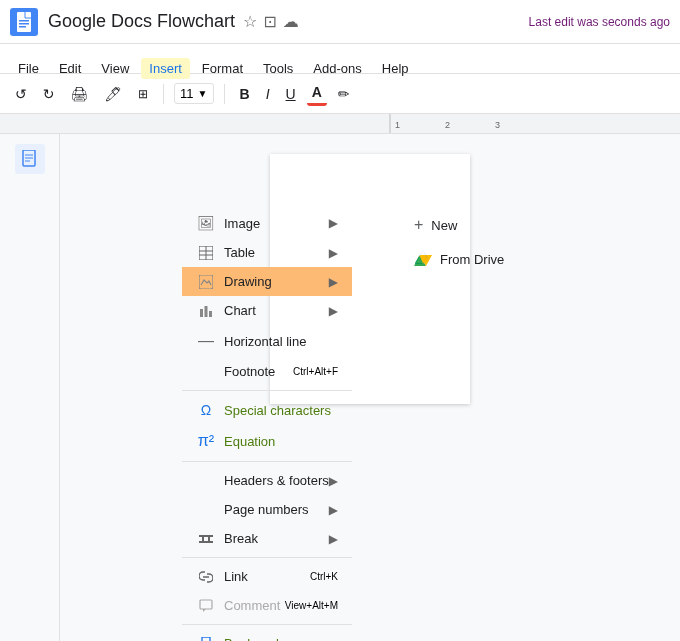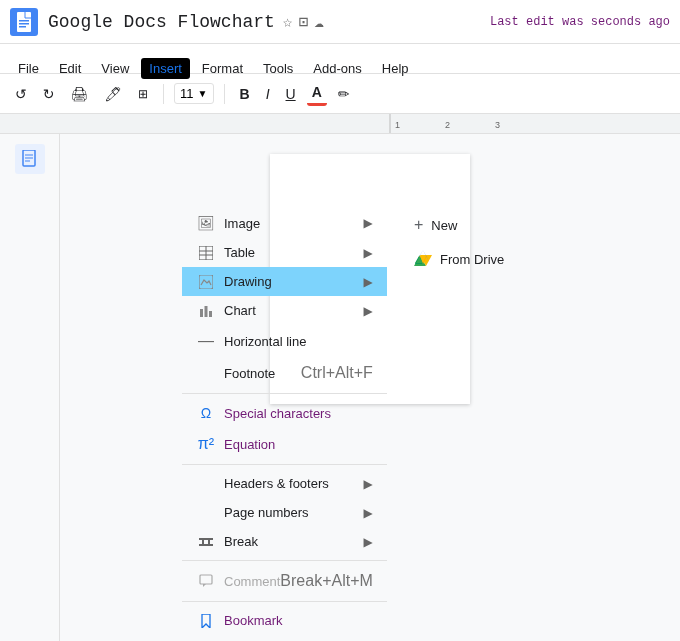--- a/index.html
+++ b/index.html
@@ -6,21 +6,20 @@
     body { font-family: Arial, sans-serif; font-size: 13px; background: #f8f9fa; width: 680px; height: 641px; overflow: hidden; }
 
     
     .title-bar {
       display: flex;
       align-items: center;
       padding: 6px 10px;
       background: #fff;
       border-bottom: 1px solid #e0e0e0;
       height: 44px;
-      font-family: Liberation Mono, monospace;
     }
     .title-bar .app-icon {
       width: 28px; height: 28px;
       background: #4285F4;
       border-radius: 3px;
       margin-right: 10px;
       display: flex; align-items: center; justify-content: center;
       color: white; font-size: 16px; font-weight: bold; flex-shrink: 0;
     }
     .title-bar .doc-title {
@@ -52,21 +51,21 @@
       gap: 4px;
     }
     .menu-item {
       padding: 3px 8px;
       cursor: pointer;
       border-radius: 3px;
       color: #202124;
       font-size: 13px;
       margin-top: 20px;
     }
-    .menu-item.active { background: #000000; color: #1a73e8; }
+    .menu-item.active { background: #fef9c3; color: #1a73e8; }
 
     
     .toolbar {
       display: flex;
       align-items: center;
       padding: 4px 10px;
       background: #fff;
       border-bottom: 1px solid #e0e0e0;
       height: 40px;
       gap: 6px;
@@ -137,36 +136,36 @@
     }
     .menu-row {
       display: flex;
       align-items: center;
       padding: 7px 14px;
       cursor: pointer;
       color: #202124;
       font-size: 13px;
       position: relative;
     }
-    .menu-row.highlighted { background: #7dd3fc; }
+    .menu-row.highlighted { background: #fdba74; }
     .menu-row .row-icon {
       width: 20px;
       margin-right: 8px;
       color: #666;
       font-size: 14px;
       display: flex; align-items: center; justify-content: center;
       flex-shrink: 0;
     }
     .menu-row .row-label { flex: 1; }
-    .menu-row .row-shortcut { color: #737373; font-size: 16px; margin-left: auto; }
+    .menu-row .row-shortcut { color: #000000; font-size: 10px; margin-left: auto; }
     .menu-row .arrow { color: #666; font-size: 12px; margin-left: auto; }
     .menu-divider { height: 1px; background: #e0e0e0; margin: 4px 0; }
     .menu-row.disabled { color: #aaa; cursor: default; }
     .menu-row.disabled .row-icon { color: #aaa; }
-    .menu-row.blue-text .row-label { color: #701a75; }
+    .menu-row.blue-text .row-label { color: #4d7c0f; }
     .menu-row.blue-text .row-icon { color: #1a73e8; }
     .submenu-row {
       display: flex;
       align-items: center;
       padding: 8px 14px;
       cursor: pointer;
       color: #202124;
       font-size: 13px;
       gap: 8px;
     }
@@ -349,30 +348,41 @@
             <rect x="0" y="9" width="14" height="2" fill="#666"></rect>
             <rect x="3" y="5" width="2" height="4" fill="#666"></rect>
             <rect x="9" y="5" width="2" height="4" fill="#666"></rect>
           </svg>
       </span>
       <span class="row-label">Break</span>
       <span class="arrow">▶</span>
     </div>
     <div class="menu-divider"></div>
 
+    <div class="menu-row">
+      <span class="row-icon">
+        <svg width="14" height="14" viewBox="0 0 14 14">
+            <path d="M6 10 L4 10 A4 4 0 0 1 4 2 L6 2" fill="none" stroke="#666" stroke-width="1.5"></path>
+            <path d="M8 4 L10 4 A4 4 0 0 1 10 12 L8 12" fill="none" stroke="#666" stroke-width="1.5"></path>
+            <line x1="4" y1="7" x2="10" y2="7" stroke="#666" stroke-width="1.5"></line>
+          </svg>
+      </span>
+      <span class="row-label">Link</span>
+      <span class="row-shortcut">Ctrl+K</span>
+    </div>
 
     <div class="menu-row disabled">
       <span class="row-icon">
         <svg width="14" height="14" viewBox="0 0 14 14">
             <rect x="1" y="1" width="12" height="9" rx="1" fill="none" stroke="#aaa" stroke-width="1.2"></rect>
             <polyline points="4,10 4,13 7,10" fill="#aaa" stroke="none"></polyline>
           </svg>
       </span>
       <span class="row-label">Comment</span>
-      <span class="row-shortcut">Break+Alt+M</span>
+      <span class="row-shortcut">View+Alt+M</span>
     </div>
     <div class="menu-divider"></div>
 
     <div class="menu-row blue-text">
       <span class="row-icon" style="color:#1a73e8;">
         <svg width="12" height="14" viewBox="0 0 12 14">
             <path d="M2 0 L10 0 L10 14 L6 10 L2 14 Z" fill="none" stroke="#1a73e8" stroke-width="1.3"></path>
           </svg>
       </span>
       <span class="row-label">Bookmark</span>

